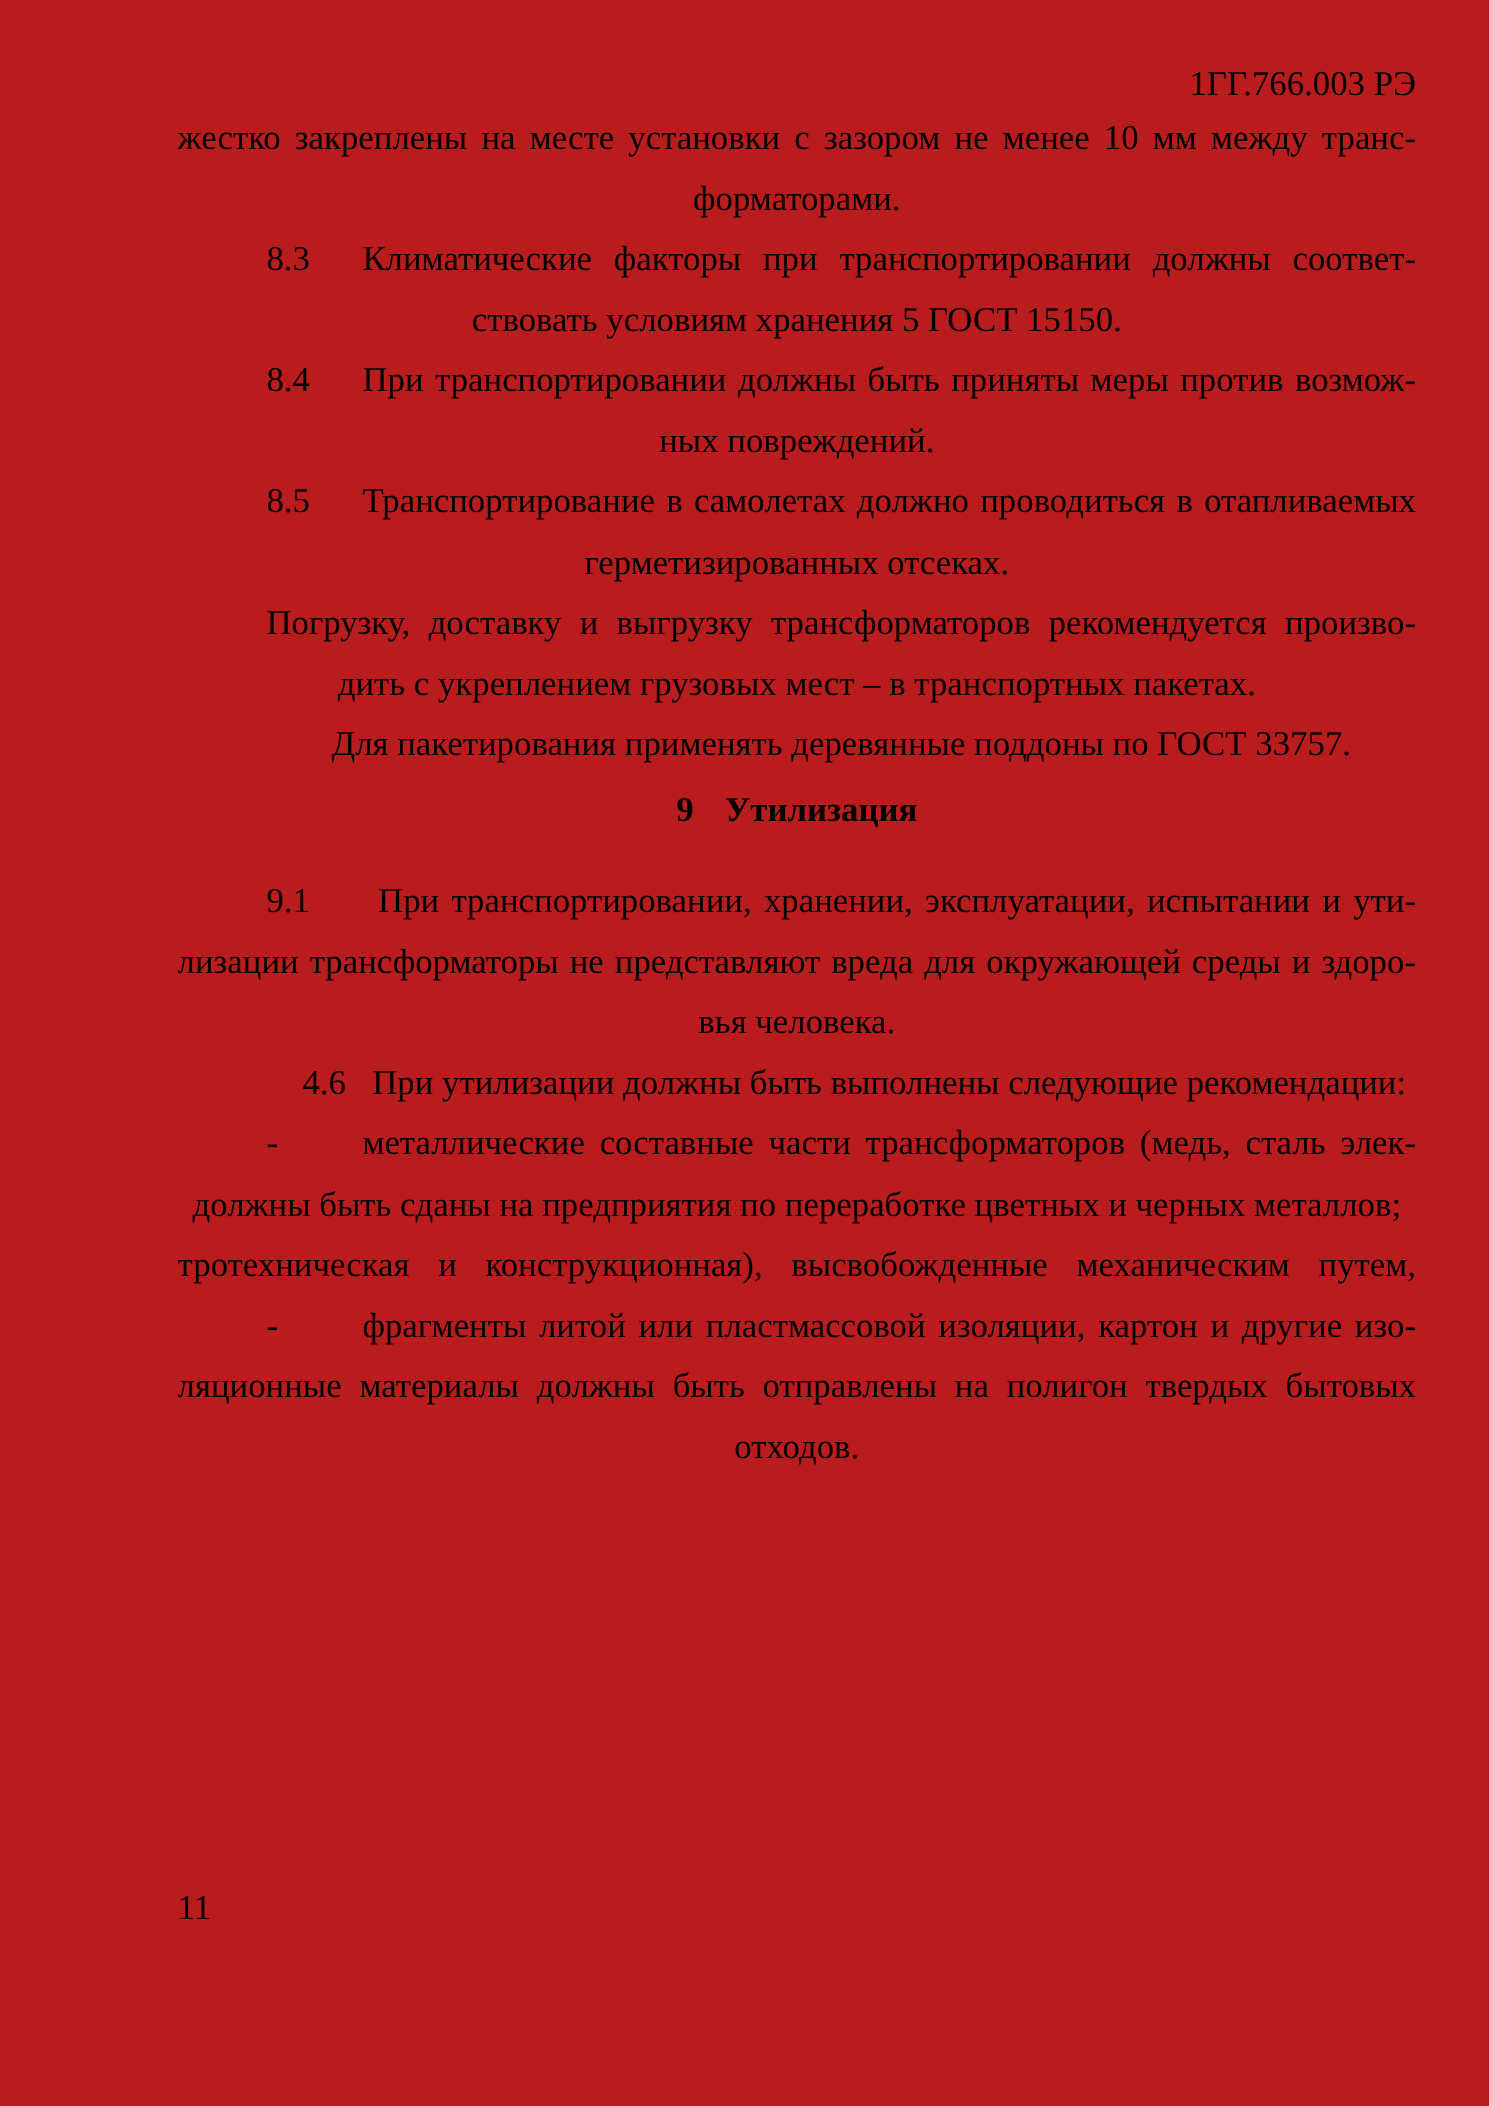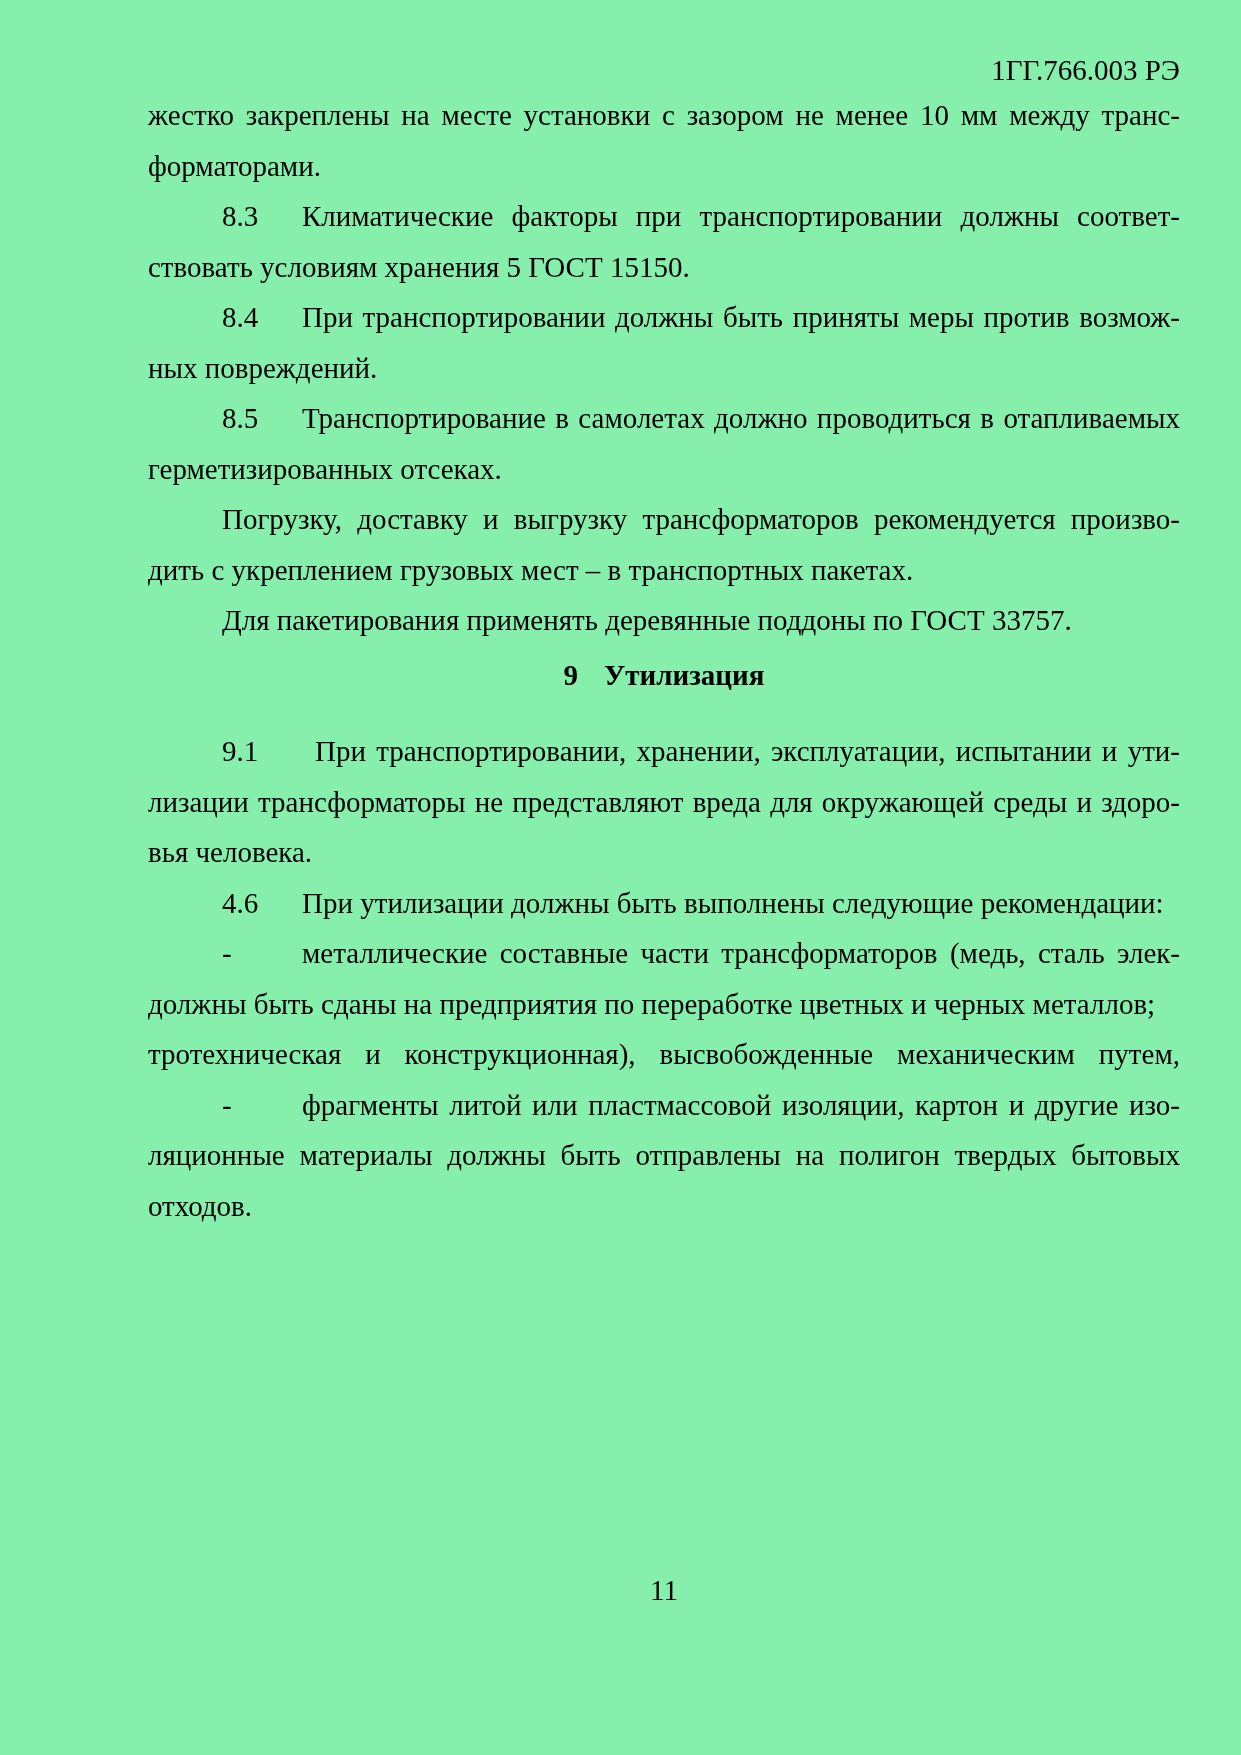--- a/index.html
+++ b/index.html
@@ -1,39 +1,39 @@
 <!DOCTYPE html>
 <html lang="ru"><head>
 <meta charset="utf-8">
 <style>
   html, body { margin: 0; padding: 0; background: #ffffff; }
   .page {
     position: relative;
     width: 1241px;
     height: 1755px;
     margin: 0 auto;
-    background: #86efac;
+    background: #b91c1c;
     color: #000000;
     font-family: "Liberation Serif", "DejaVu Serif", serif;
     font-size: 29px;
     box-sizing: border-box;
     padding: 50px 61px 0 148px;
     overflow: hidden;
   }
   .doc-header {
     line-height: 40px;
     height: 40px;
     text-align: right;
     white-space: nowrap;
   }
   .line {
     line-height: 50.5px;
     height: 50.5px;
     overflow: hidden;
-    text-align: left;
+    text-align: center;
   }
   .just {
     text-align: justify;
     text-align-last: justify;
     text-justify: inter-word;
   }
   .indent { padding-left: 74px; }
   .num {
     display: inline-block;
     width: 80px;
@@ -46,21 +46,20 @@
     text-align: center;
     font-weight: bold;
   }
   .section-heading .h-num { margin-right: 26px; }
   .page-number {
     position: absolute;
     left: 148px;
     right: 61px;
     top: 1565px;
     line-height: 50px;
-    text-align: center;
   }
 </style>
 </head>
 <body>
 
 <div class="page">
 
   <div class="doc-header">1ГГ.766.003 РЭ</div>
 
   <div>

